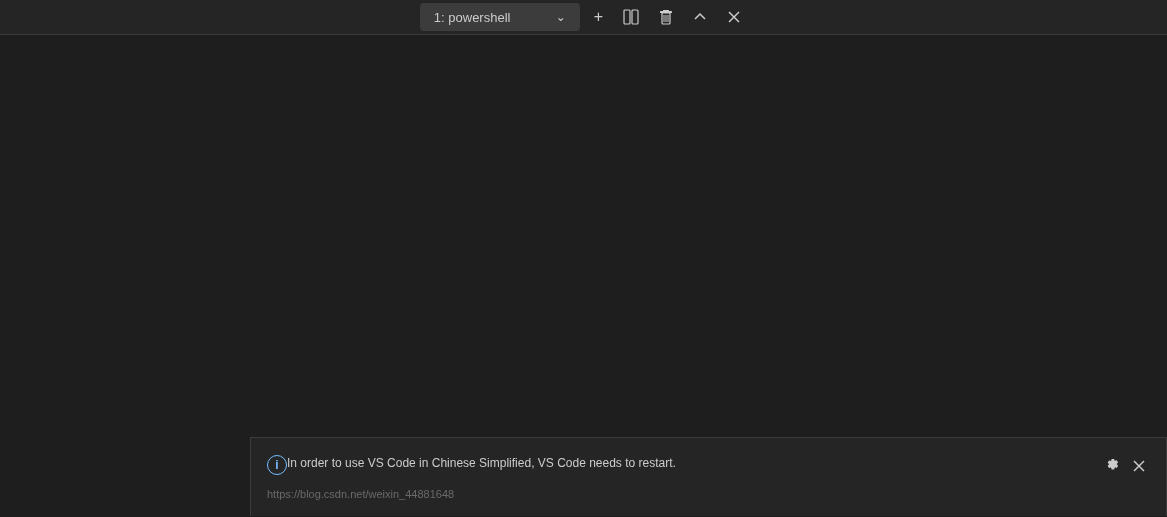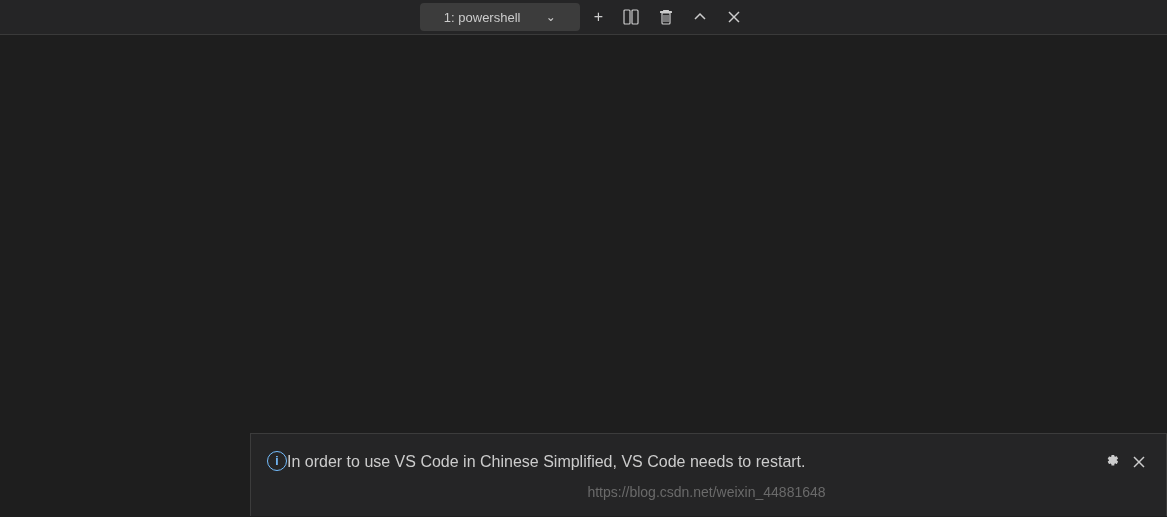--- a/index.html
+++ b/index.html
@@ -32,21 +32,21 @@
       display: flex;
       align-items: center;
       gap: 8px;
     }
 
     .terminal-dropdown {
       display: flex;
       align-items: center;
       background-color: #3c3c3c;
       border-radius: 4px;
-      padding: 4px 24px;
+      padding: 4px 14px;
       gap: 8px;
       cursor: pointer;
       height: 28px;
       min-width: 160px;
     }
 
     .terminal-dropdown-label {
       color: #cccccc;
       font-size: 13px;
     }
@@ -100,21 +100,21 @@
       border-radius: 50%;
       display: flex;
       align-items: center;
       justify-content: center;
       font-size: 12px;
       font-weight: bold;
     }
 
     .notification-text {
       color: #cccccc;
-      font-size: 16px;
+      font-size: 12px;
       line-height: 1.5;
       flex: 1;
     }
 
     .notification-actions-row {
       display: flex;
       align-items: center;
       gap: 4px;
       margin-left: auto;
       flex-shrink: 0;
@@ -149,23 +149,23 @@
     .notification-footer {
       display: flex;
       align-items: center;
       justify-content: flex-end;
       margin-top: 10px;
       gap: 8px;
     }
 
     .url-hint {
       color: #6a6a6a;
-      font-size: 14px;
+      font-size: 11px;
       flex: 1;
-      text-align: center;
+      text-align: left;
       padding-right: 4px;
     }
 
     .restart-btn {
       background-color: #0e7acc;
       color: #ffffff;
       border: none;
       border-radius: 3px;
       padding: 8px 20px;
       font-size: 13px;

